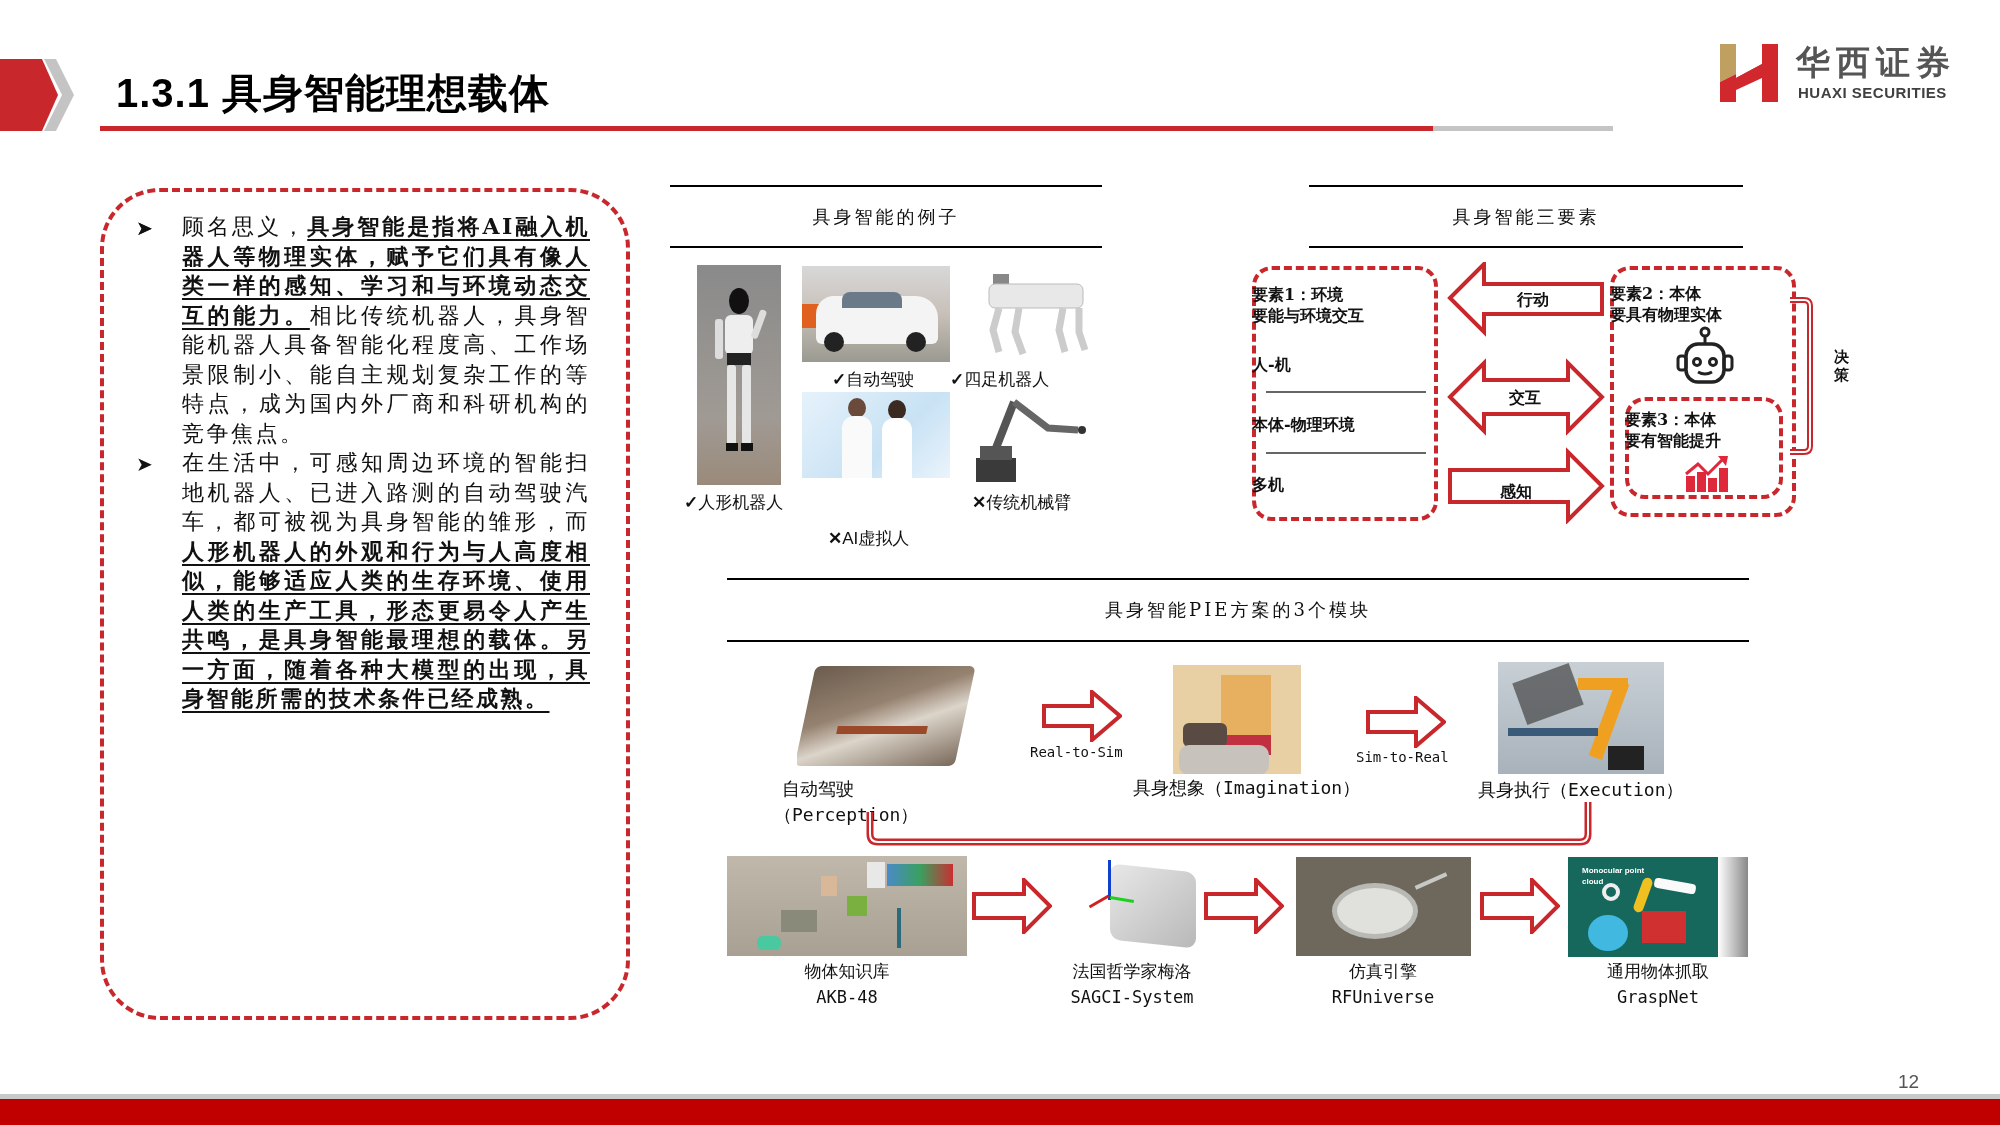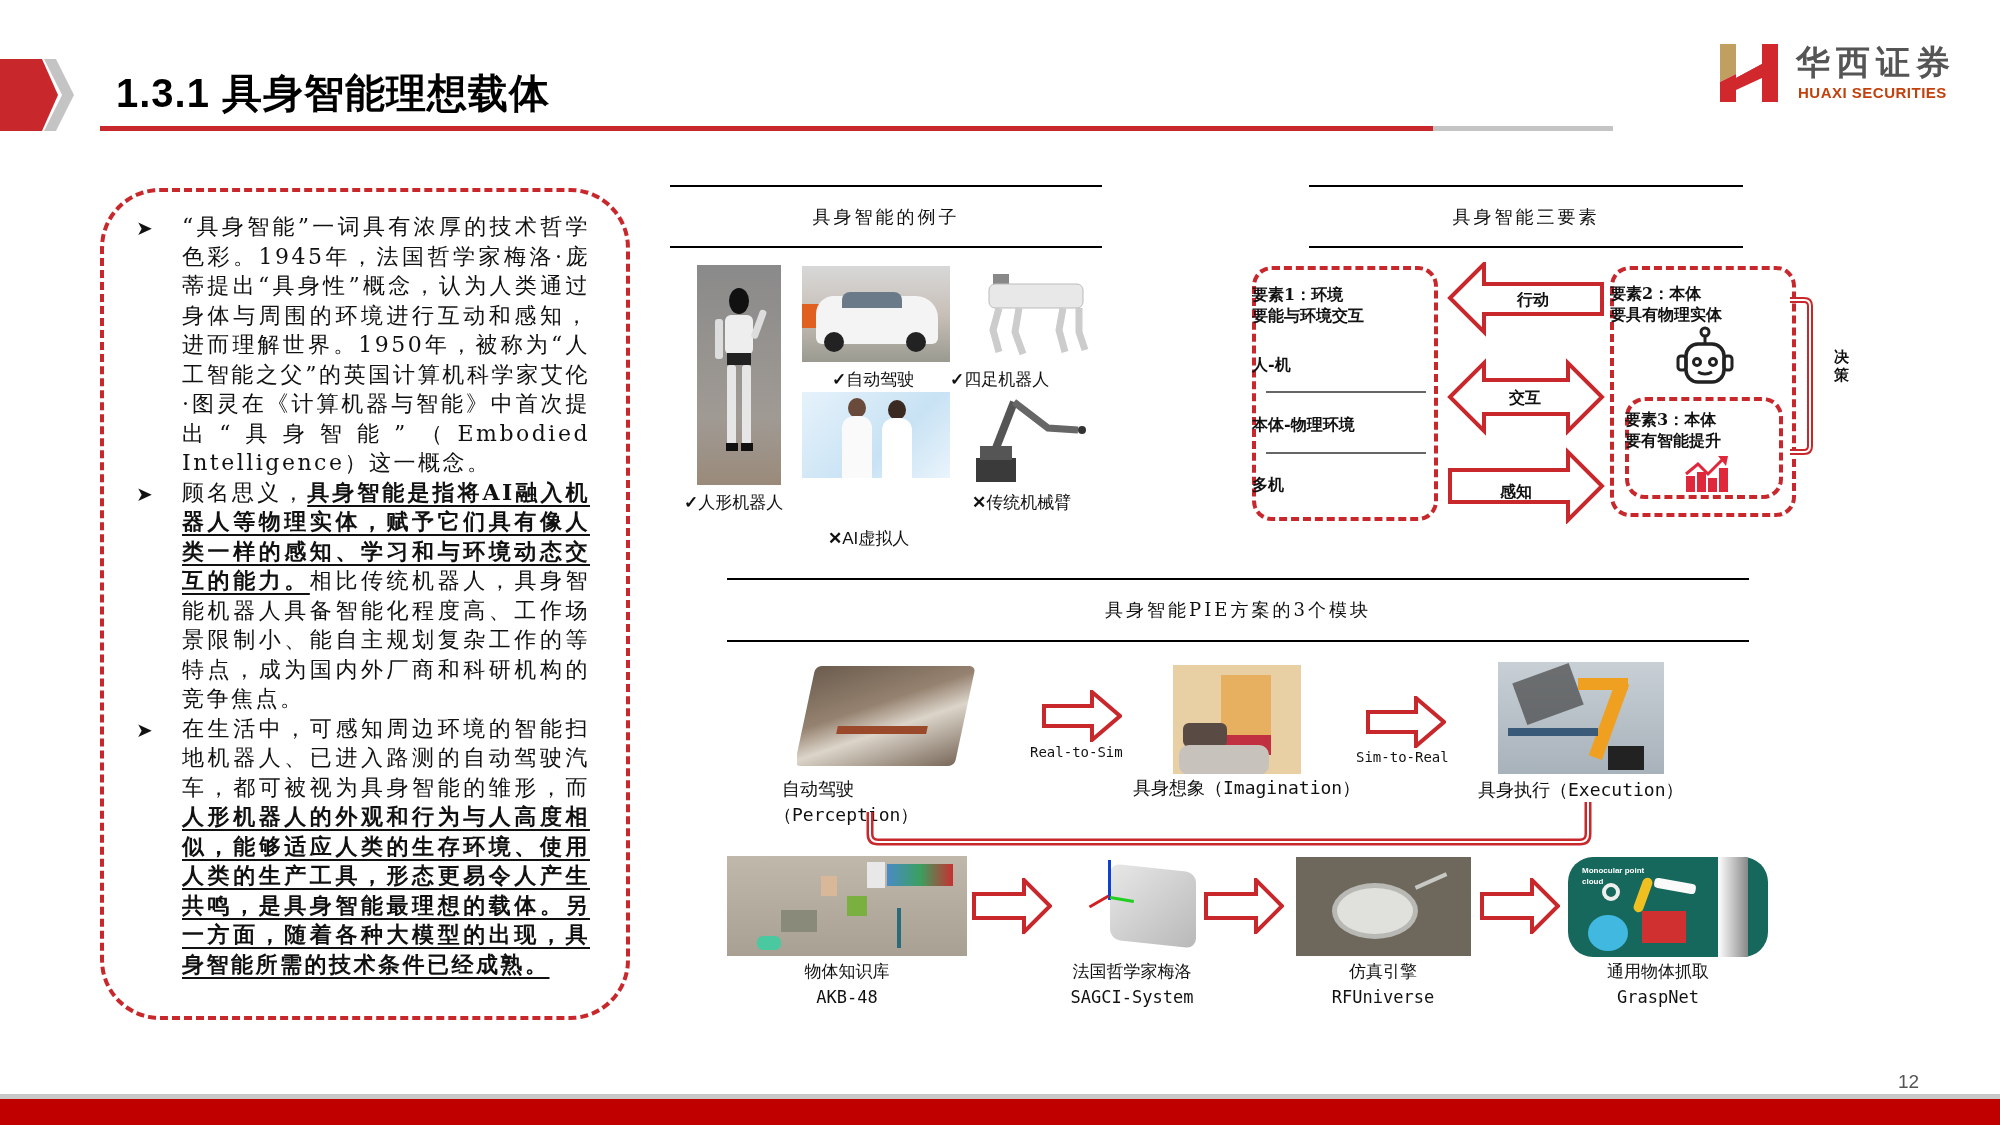--- a/index.html
+++ b/index.html
@@ -13,21 +13,21 @@
               clip-path: polygon(0 0, 12px 0, 30px 36px, 12px 72px, 0 72px, 18px 36px); }
   .title { position: absolute; left: 116px; top: 66px; font-size: 40px; font-weight: bold;
            font-family: "Liberation Sans", "DejaVu Sans", sans-serif; letter-spacing: 1px; color: #000; }
   .title-line-red { position: absolute; left: 100px; top: 126px; width: 1333px; height: 5px; background: #c8282c; }
   .title-line-gray { position: absolute; left: 1433px; top: 126px; width: 180px; height: 5px; background: #c4c4c4; }
 
   .logo { position: absolute; left: 1720px; top: 42px; width: 260px; height: 62px; }
   .logo-mark { position: absolute; left: 0; top: 2px; width: 58px; height: 58px; }
   .logo-cn { position: absolute; left: 76px; top: -2px; font-size: 34px; font-weight: bold; color: #555;
              font-family: "DejaVu Serif", "Liberation Serif", serif; letter-spacing: 6px; }
-  .logo-en { position: absolute; left: 78px; top: 42px; font-size: 15px; font-weight: bold; color: #c2410c;
+  .logo-en { position: absolute; left: 78px; top: 42px; font-size: 15px; font-weight: bold; color: #404040;
              font-family: "Liberation Sans", sans-serif; letter-spacing: 0.5px; }
 
   
   .left-panel { position: absolute; left: 100px; top: 188px; width: 530px; height: 832px;
                 border: 4px dashed #c8282c; border-radius: 60px; }
   .bullets { position: absolute; left: 130px; top: 212px; width: 460px; }
   .bullet { position: relative; padding-left: 52px; font-size: 22px; line-height: 29.5px; color: #111;
             font-family: "DejaVu Serif", "Liberation Serif", serif; letter-spacing: 2.5px; text-align: justify; }
   .bullet-arrow { position: absolute; left: 6px; top: 2px; font-size: 20px; }
   .bullet .em { font-weight: bold; text-decoration: underline; text-underline-offset: 5px; }
@@ -76,21 +76,20 @@
     <polygon points="16,34 42,20 42,28 16,40" fill="#d0282c"></polygon>
   </svg>
   <div class="logo-cn">华西证券</div>
   <div class="logo-en">HUAXI SECURITIES</div>
 </div>
 
 <div class="left-panel"></div>
 <div class="bullets">
   <div class="bullet" style="margin-bottom:0;">
     <span class="bullet-arrow">➤</span>
-    <span>“具身智能”一词具有浓厚的技术哲学色彩。1945年，法国哲学家梅洛·庞蒂提出“具身性”概念，认为人类通过身体与周围的环境进行互动和感知，进而理解世界。1950年，被称为“人工智能之父”的英国计算机科学家艾伦·图灵在《计算机器与智能》中首次提出“具身智能”（Embodied Intelligence）这一概念。</span>
   </div>
   <div class="bullet">
     <span class="bullet-arrow">➤</span>
     <span>顾名思义，</span><span class="em">具身智能是指将AI融入机器人等物理实体，赋予它们具有像人类一样的感知、学习和与环境动态交互的能力。</span><span>相比传统机器人，具身智能机器人具备智能化程度高、工作场景限制小、能自主规划复杂工作的等特点，成为国内外厂商和科研机构的竞争焦点。</span>
   </div>
   <div class="bullet">
     <span class="bullet-arrow">➤</span>
     <span>在生活中，可感知周边环境的智能扫地机器人、已进入路测的自动驾驶汽车，都可被视为具身智能的雏形，而</span><span class="em">人形机器人的外观和行为与人高度相似，能够适应人类的生存环境、使用人类的生产工具，形态更易令人产生共鸣，是具身智能最理想的载体。另一方面，随着各种大模型的出现，具身智能所需的技术条件已经成熟。</span>
   </div>
 </div>
@@ -310,21 +309,21 @@
 </div>
 <div class="bot-cap" style="left:1283px; top:958px; width:200px;">
   <div>仿真引擎</div>
     <div>RFUniverse</div>
 </div>
 
 <svg style="position:absolute; left:1480px; top:878px;" width="80" height="56" viewBox="0 0 80 56">
   <polygon points="2,16 52,16 52,2 78,28 52,54 52,40 2,40" fill="#fff" stroke="#c8282c" stroke-width="4"></polygon>
 </svg>
 
-<div class="img-box" style="left:1568px; top:857px; width:200px; height:100px; background:#17685c;border-radius:25px;">
+<div class="img-box" style="left:1568px; top:857px; width:180px; height:100px; background:#17685c;">
   <div style="position:absolute; left:14px; top:8px; font-size:8px; line-height:11px; color:#fff; font-weight:bold; font-family:'Liberation Sans', sans-serif;">
     <div>Monocular point</div>
       <div>cloud</div>
   </div>
   <div style="position:absolute; left:150px; top:0; width:30px; height:100px; background:linear-gradient(90deg,#fff,#888);"></div>
   <div style="position:absolute; left:20px; top:58px; width:40px; height:36px; background:#40b8e0; border-radius:50%;"></div>
   <div style="position:absolute; left:74px; top:54px; width:44px; height:32px; background:#d03030;"></div>
   <div style="position:absolute; left:70px; top:20px; width:10px; height:36px; background:#f0c020; border-radius:6px; transform:rotate(20deg);"></div>
   <div style="position:absolute; left:86px; top:24px; width:42px; height:10px; background:#fafafa; border-radius:4px; transform:rotate(10deg);"></div>
   <div style="position:absolute; left:34px; top:26px; width:18px; height:18px; border:4px solid #eee; border-radius:50%;"></div>

